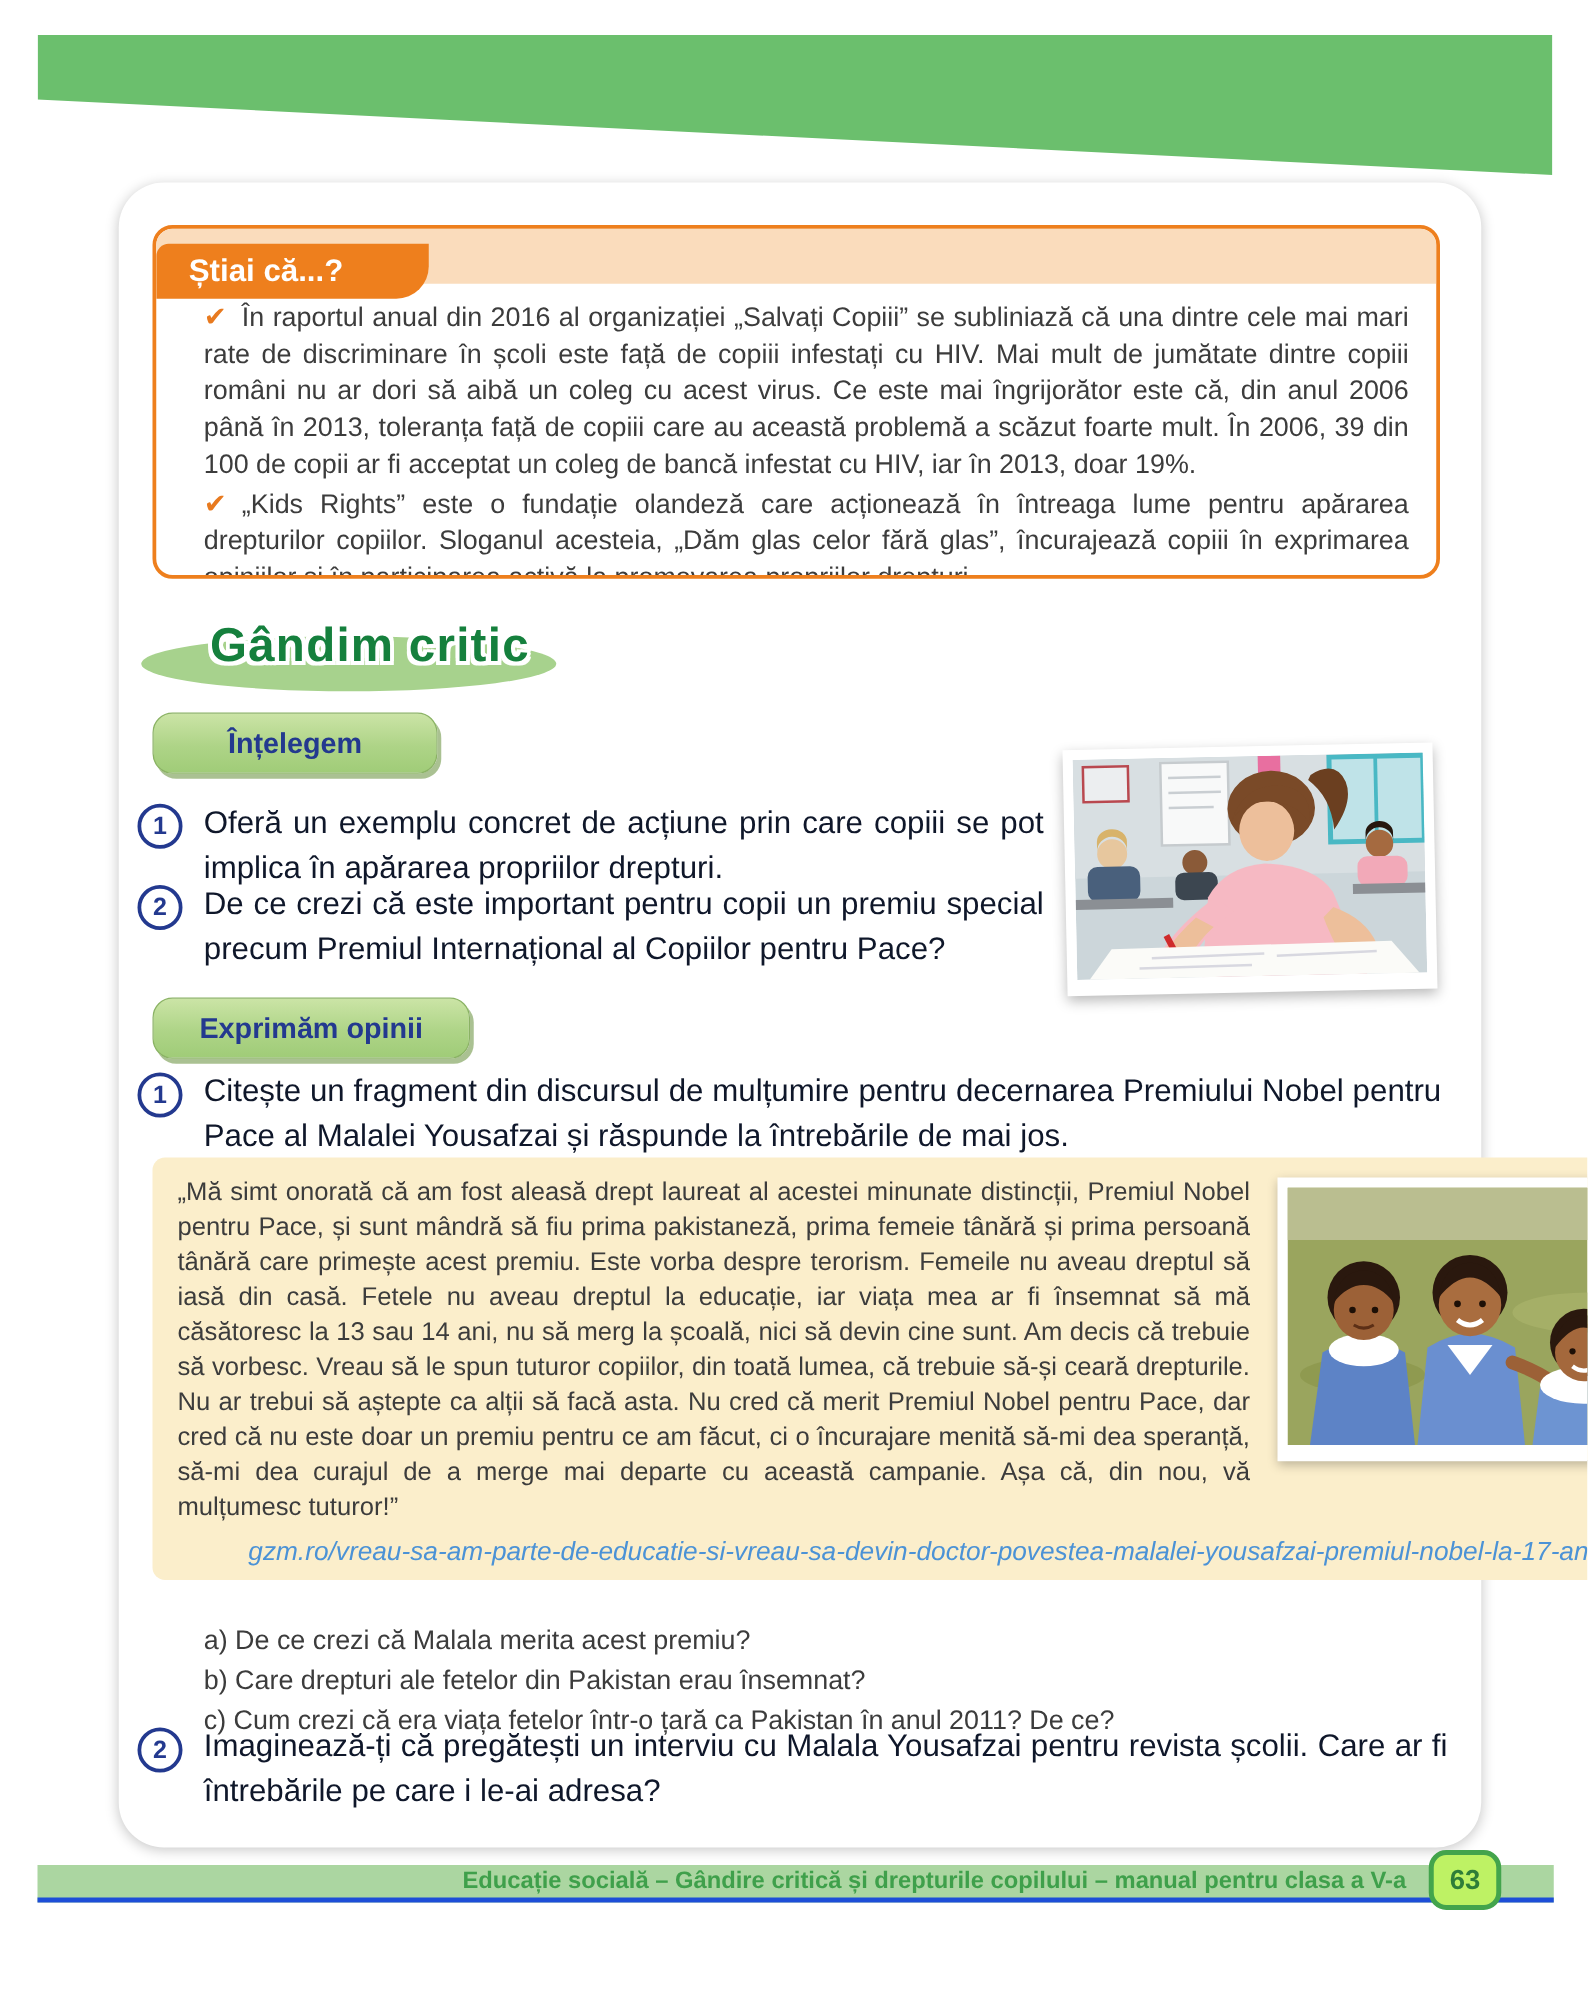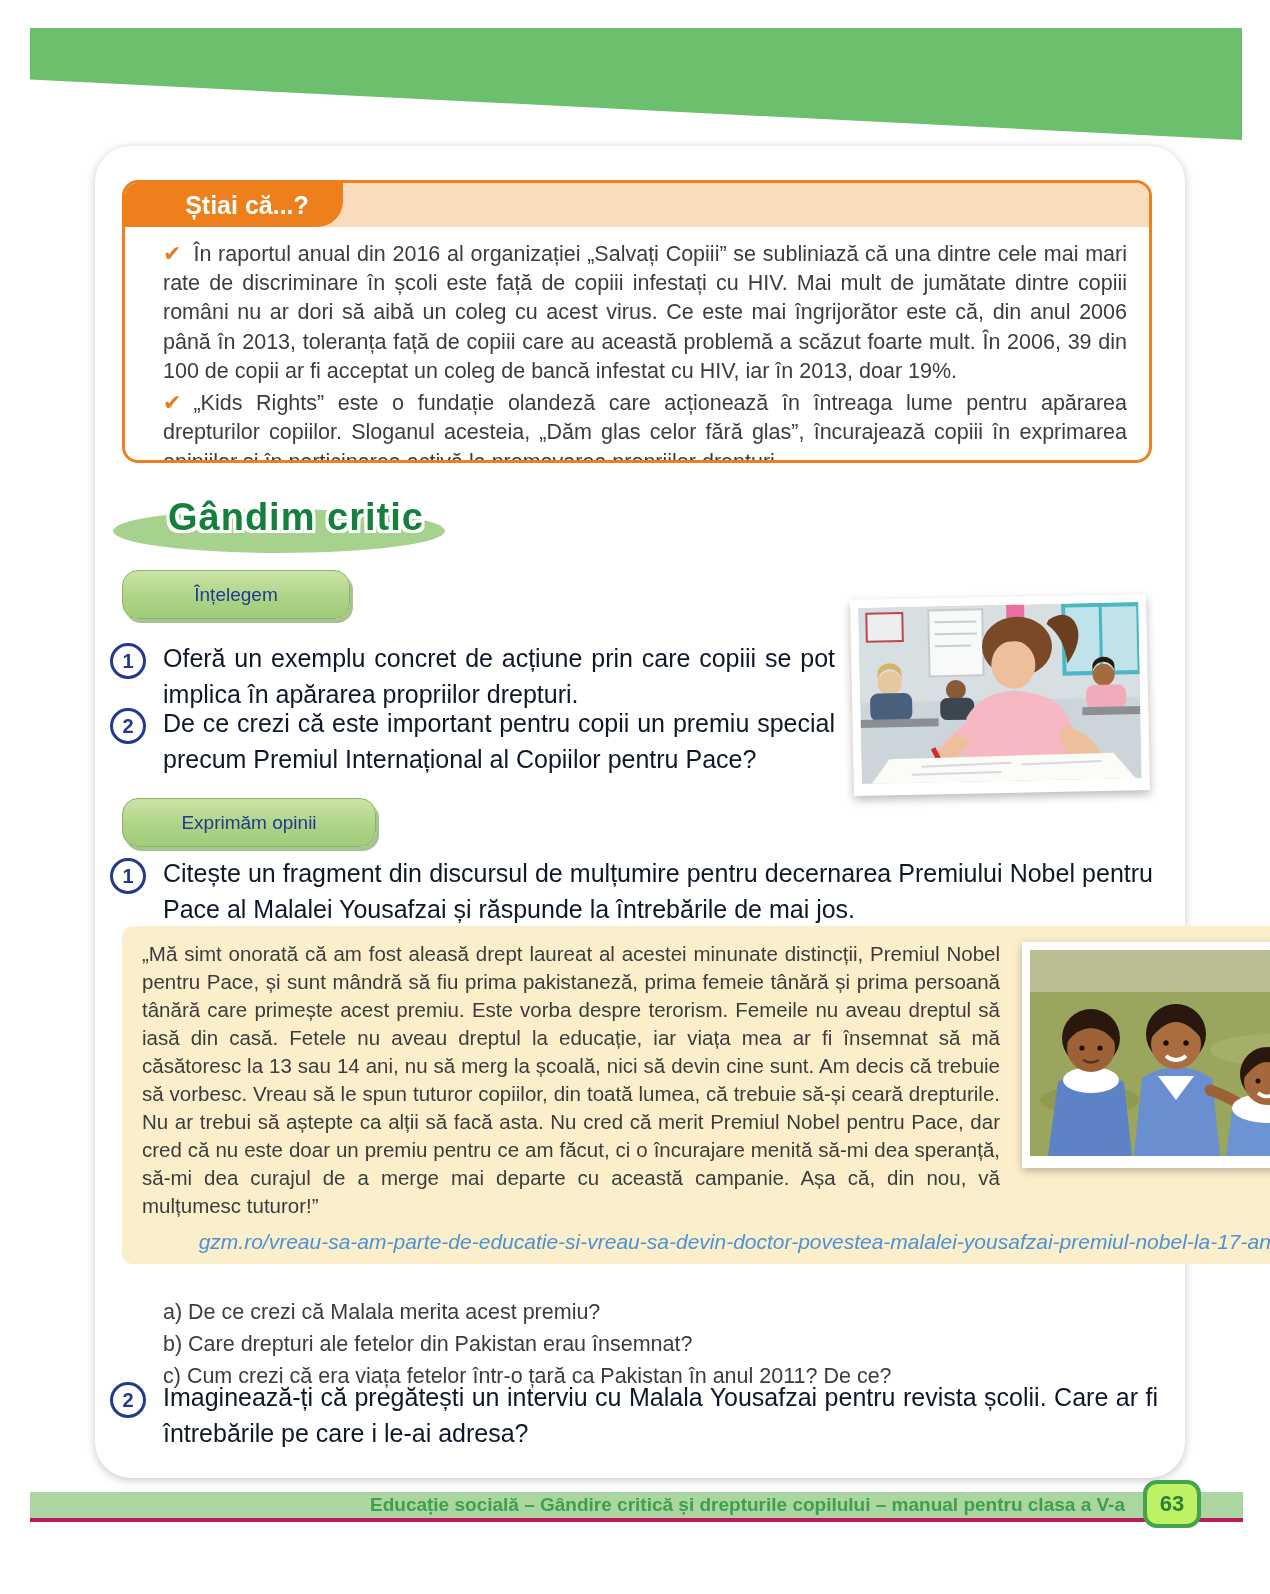--- a/index.html
+++ b/index.html
@@ -12,41 +12,41 @@
 
   
   .card{position:absolute;left:95px;top:146px;width:1090px;height:1332px;
     background:#fff;border-radius:36px;box-shadow:0 2px 10px rgba(0,0,0,.22);}
 
   
   .know-box{position:absolute;left:122px;top:180px;width:1030px;height:283px;
     border:3px solid #ee7f1d;border-radius:16px;background:#fff;box-sizing:border-box;overflow:hidden;}
   .know-strip{position:absolute;left:0;top:0;width:100%;height:44px;background:#fadcbc;
     border-radius:12px 12px 0 0;}
-  .know-tab{position:absolute;left:0;top:0;width:218px;height:44px;background:#ee7f1d;
-    border-radius:10px 0 26px 0;display:flex;align-items:center;padding-left:26px;box-sizing:border-box;justify-content:center;}
+  .know-tab{position:absolute;left:0;top:12px;width:218px;height:44px;background:#ee7f1d;
+    border-radius:10px 0 26px 0;display:flex;align-items:center;padding-left:26px;box-sizing:border-box;}
   .know-tab span{color:#fff;font-size:25px;font-weight:bold;}
   .know-body{position:absolute;left:0;top:44px;width:100%;box-sizing:border-box;padding:12px 22px 10px 22px;}
   .know-para{font-size:21.5px;line-height:1.36;text-align:justify;margin:0 0 2px 16px;color:#3c3c3c;}
   .check{color:#e87a1f;font-weight:bold;font-size:22px;margin-right:12px;}
 
   
   .title-ellipse{position:absolute;left:113px;top:509px;width:332px;height:44px;
     background:#a7d28d;border-radius:50%;}
   .section-title{position:absolute;left:168px;top:496px;font-size:38px;font-weight:bold;
     color:#15803d;letter-spacing:1px;
     text-shadow:-3px -3px 0 #fff,3px -3px 0 #fff,-3px 3px 0 #fff,3px 3px 0 #fff,
       -3px 0 0 #fff,3px 0 0 #fff,0 -3px 0 #fff,0 3px 0 #fff;}
 
   
   .pill{position:absolute;height:47px;border-radius:16px;
     background:linear-gradient(#cbe4a6,#aed487 55%,#a0cc78);
     border:1px solid #8ab264;box-shadow:3px 4px 0 rgba(124,160,88,.65);
     display:flex;align-items:center;justify-content:center;}
-  .pill span{color:#23398f;font-size:19px;font-weight:normal;}
+  .pill span{color:#23398f;font-size:23px;font-weight:bold;}
   .pill-understand{left:122px;top:570px;width:226px;}
   .pill-opinions{left:122px;top:798px;width:252px;}
 
   
   .num-circle{position:absolute;width:36px;height:36px;border-radius:50%;
     background:#fff;border:3.5px solid #23398f;box-sizing:border-box;
     display:flex;align-items:center;justify-content:center;
     color:#23398f;font-weight:bold;font-size:20px;}
   .item-text{position:absolute;font-size:25px;line-height:1.42;text-align:justify;color:#0f172a;}
 
@@ -61,21 +61,21 @@
     background:#fbeecb;border-radius:10px;padding:14px 20px 10px 20px;}
   .quote-text{font-size:20.5px;line-height:28px;text-align:justify;color:#3c3c3c;margin:0;}
   .quote-link{clear:both;display:block;text-align:center;font-style:italic;
     color:#4b92d6;font-size:21px;margin-top:10px;text-decoration:none;}
 
   .subquestions{position:absolute;left:163px;top:1296px;font-size:21.5px;line-height:32px;color:#3c3c3c;}
   .subq{margin:0;}
 
   
   .footer-band{position:absolute;left:30px;top:1492px;width:1213px;height:26px;
-    background:#abd6a1;border-bottom:4px solid #be185d;box-sizing:content-box;}
+    background:#abd6a1;border-bottom:4px solid #1d4ed8;box-sizing:content-box;}
   .footer-text{position:absolute;right:118px;top:2px;font-size:19px;font-weight:bold;color:#3fa04b;}
   .page-badge{position:absolute;left:1143px;top:1480px;width:58px;height:48px;
     background:#bef264;border:4px solid #43a44c;border-radius:14px;box-sizing:border-box;
     display:flex;align-items:center;justify-content:center;
     color:#2f7d38;font-size:22px;font-weight:bold;}
 </style>
 </head>
 <body>
 
 <div id="page">

